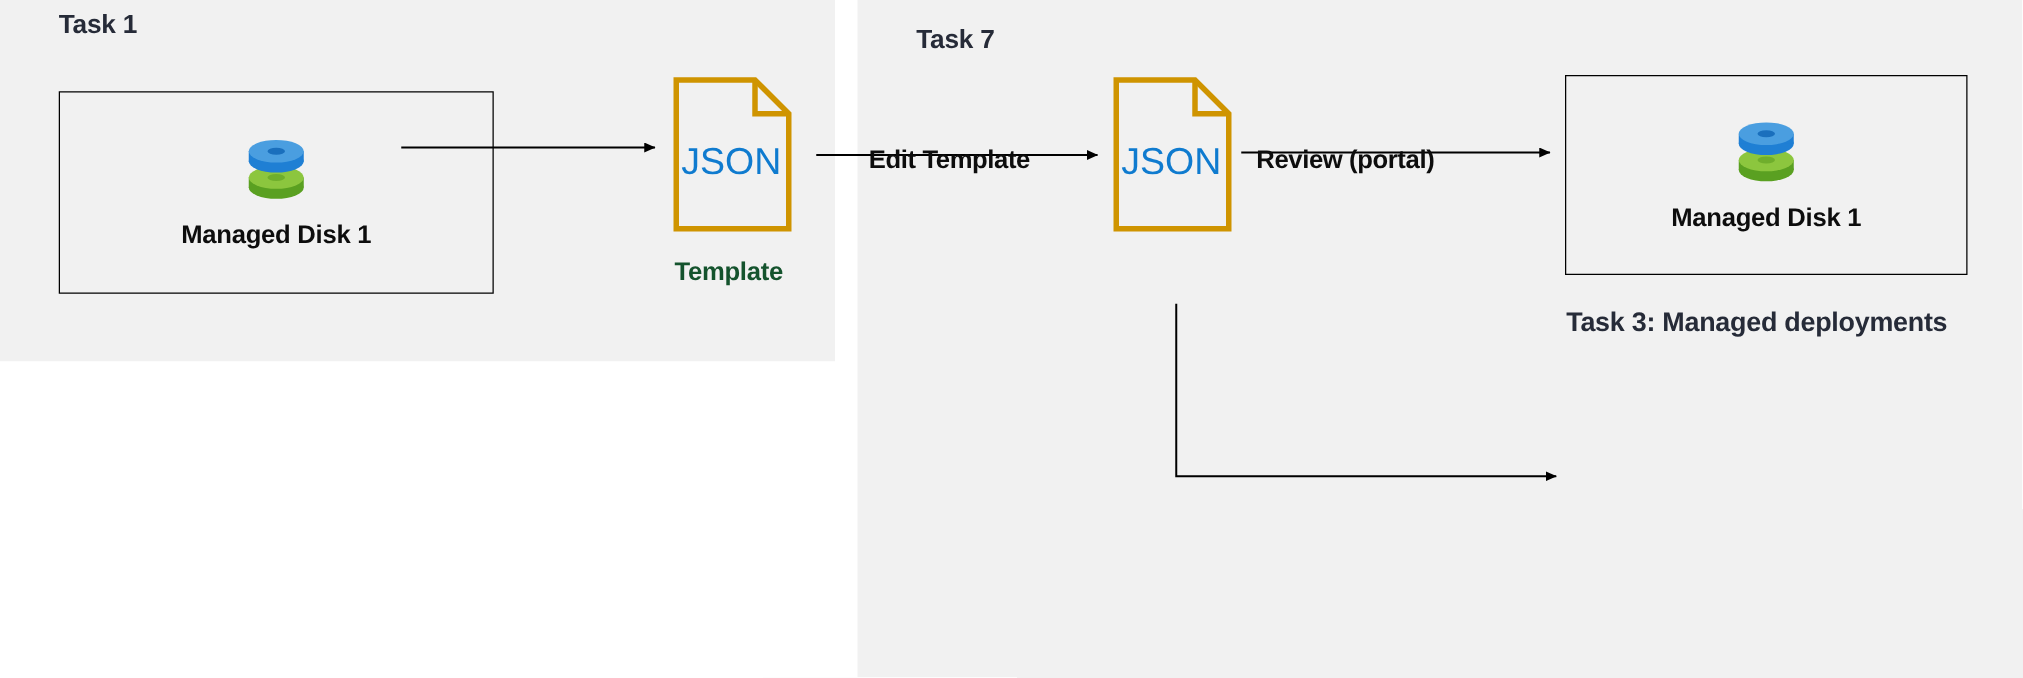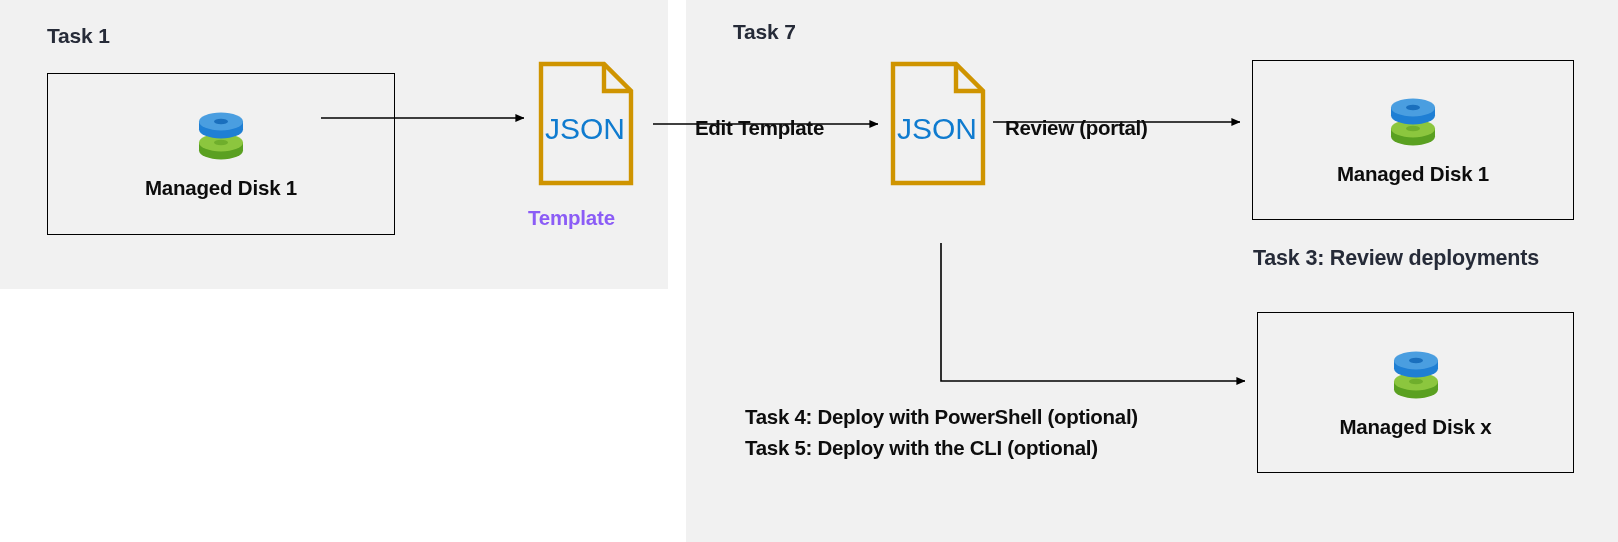--- a/index.html
+++ b/index.html
@@ -34,21 +34,21 @@
     height: 542px;
   }
   .task-label {
     position: absolute;
     color: #262b38;
     font-weight: bold;
     font-size: 21px;
     white-space: nowrap;
     letter-spacing: -0.2px;
   }
-  #task1-label { left: 47px; top: 24px; }
+  #task1-label { left: 47px; top: 8px; }
   #task2-label { left: 733px; top: 20px; }
   #task3-label {
     left: 1253px;
     top: 246px;
     font-size: 21.5px;
   }
 
   .disk-box {
     position: absolute;
     border: 1.6px solid #000000;
@@ -84,23 +84,23 @@
   .json-doc {
     position: absolute;
   }
   #json-template     { left: 538px; top: 61px; }
   #json-new-template { left: 890px; top: 61px; }
 
   .json-caption {
     position: absolute;
     font-weight: bold;
     font-size: 20.5px;
-    color: #8b5cf6;
-    white-space: nowrap;
-    text-align: left;
+    color: #14532d;
+    white-space: nowrap;
+    text-align: center;
     letter-spacing: -0.2px;
   }
   #caption-template     { left: 528px; top: 206px; width: 110px; }
   #caption-new-template { left: 866px; top: 202px; width: 150px; }
 
   .edge-label {
     position: absolute;
     font-weight: bold;
     font-size: 20.5px;
     color: #0d0d0d;
@@ -153,21 +153,21 @@
 
     <line x1="653" y1="124" x2="878" y2="124" stroke="#000000" stroke-width="1.6" marker-end="url(#arrowhead)"></line>
 
     <line x1="993" y1="122" x2="1240" y2="122" stroke="#000000" stroke-width="1.6" marker-end="url(#arrowhead)"></line>
 
     <path d="M941,243 L941,381 L1245,381" fill="none" stroke="#000000" stroke-width="1.6" marker-end="url(#arrowhead)"></path>
   </svg>
 
   <div class="task-label" id="task1-label">Task 1</div>
   <div class="task-label" id="task2-label">Task 7</div>
-  <div class="task-label" id="task3-label">Task 3: Review deployments</div>
+  <div class="task-label" id="task3-label">Task 3: Managed deployments</div>
 
   <div class="disk-box" id="box-md1-task1">
     <div class="disk-inner">
       <span class="disk-icon">
         <svg width="54" height="56" viewBox="0 0 54 56">
 
           <ellipse cx="27" cy="42.5" rx="22" ry="9" fill="#5aa021"></ellipse>
           <rect x="5" y="34.5" width="44" height="8" fill="#5aa021"></rect>
           <ellipse cx="27" cy="34.5" rx="22" ry="9" fill="#8cc63e"></ellipse>
           <ellipse cx="27" cy="34.5" rx="7" ry="2.8" fill="#6fae2c"></ellipse>
@@ -214,36 +214,15 @@
           <ellipse cx="27" cy="21.5" rx="22" ry="9" fill="#1f7fd4"></ellipse>
           <rect x="5" y="13.5" width="44" height="8" fill="#1f7fd4"></rect>
           <ellipse cx="27" cy="13.5" rx="22" ry="9" fill="#4a9ee0"></ellipse>
           <ellipse cx="27" cy="13.5" rx="7" ry="2.8" fill="#1a6fbd"></ellipse>
         </svg>
       </span>
       <span class="disk-caption">Managed Disk 1</span>
     </div>
   </div>
 
-  <div class="disk-box" id="box-mdx">
-    <div class="disk-inner">
-      <span class="disk-icon">
-        <svg width="54" height="56" viewBox="0 0 54 56">
-          <ellipse cx="27" cy="42.5" rx="22" ry="9" fill="#5aa021"></ellipse>
-          <rect x="5" y="34.5" width="44" height="8" fill="#5aa021"></rect>
-          <ellipse cx="27" cy="34.5" rx="22" ry="9" fill="#8cc63e"></ellipse>
-          <ellipse cx="27" cy="34.5" rx="7" ry="2.8" fill="#6fae2c"></ellipse>
-          <ellipse cx="27" cy="21.5" rx="22" ry="9" fill="#1f7fd4"></ellipse>
-          <rect x="5" y="13.5" width="44" height="8" fill="#1f7fd4"></rect>
-          <ellipse cx="27" cy="13.5" rx="22" ry="9" fill="#4a9ee0"></ellipse>
-          <ellipse cx="27" cy="13.5" rx="7" ry="2.8" fill="#1a6fbd"></ellipse>
-        </svg>
-      </span>
-      <span class="disk-caption">Managed Disk x</span>
-    </div>
-  </div>
-
-  <div id="optional-tasks">
-    <div>Task 4: Deploy with PowerShell (optional)</div>
-    <div>Task 5: Deploy with the CLI (optional)</div>
-  </div>
+
 
 </div>
 
 </body></html>

